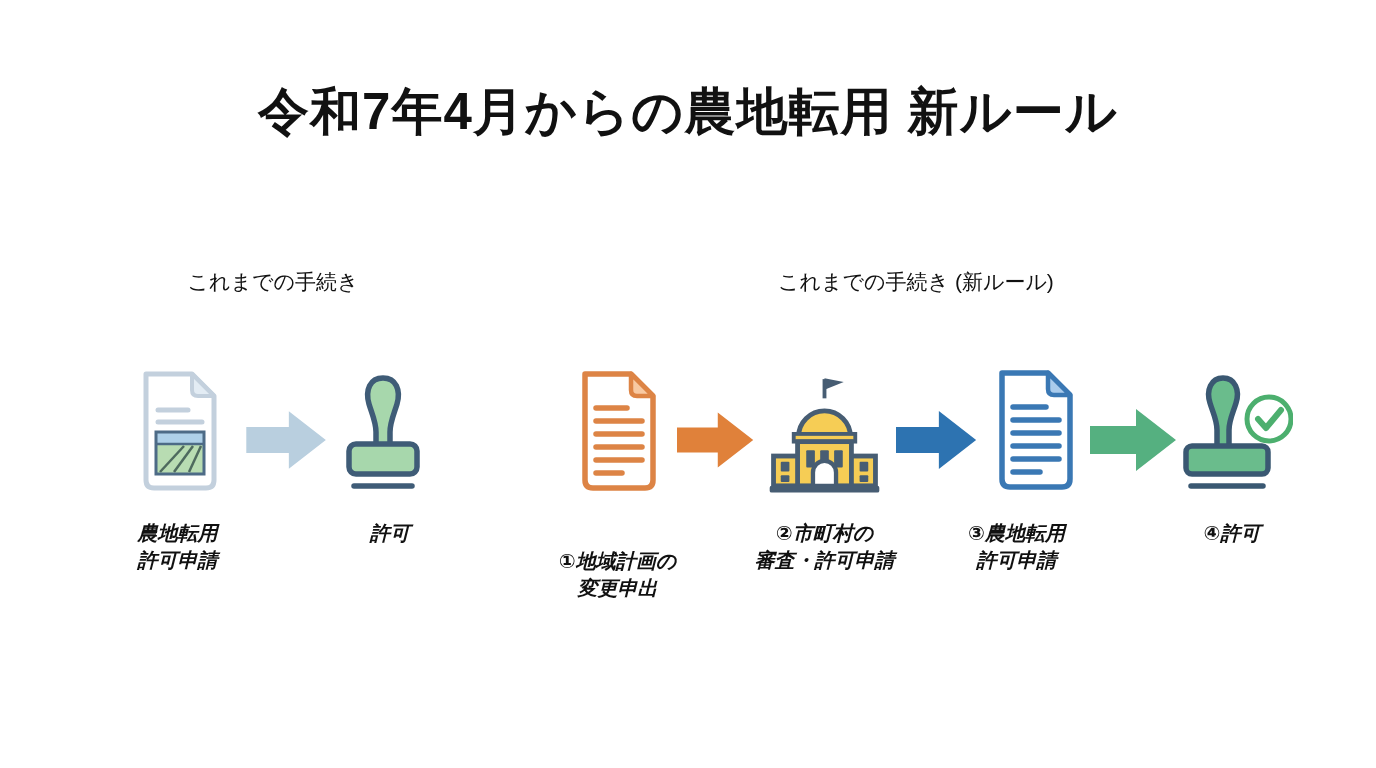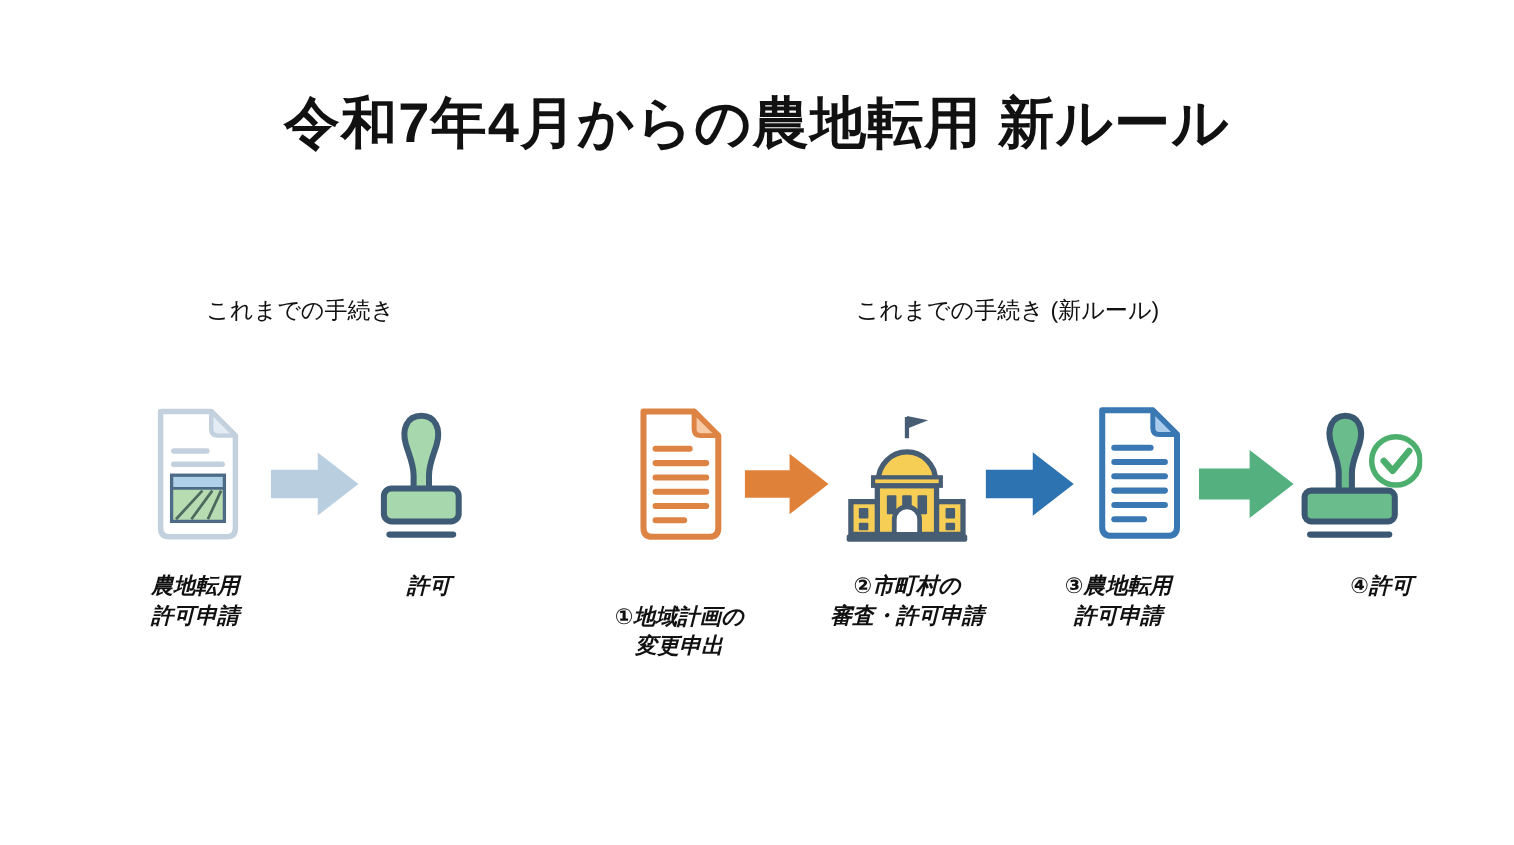--- a/index.html
+++ b/index.html
@@ -58,21 +58,21 @@
     line-height: 1.35;
     white-space: pre-line;
     color: #111111;
     font-style: italic;
   }
   .lbl-old-1 { left: 105px;  width: 145px; }
   .lbl-old-2 { left: 330px;  width: 120px; }
   .lbl-new-1 { left: 525px;  width: 185px; margin-top: 28px; }
   .lbl-new-2 { left: 722px;  width: 205px; }
   .lbl-new-3 { left: 924px;  width: 185px; }
-  .lbl-new-4 { left: 1196px; width: 120px; }
+  .lbl-new-4 { left: 1172px; width: 120px; }
 </style>
 </head>
 <body>
 
 <div class="canvas">
 
   <h1 class="page-title">令和7年4月からの農地転用 新ルール</h1>
 
   <h2 class="flow-header old">これまでの手続き</h2>
   <h2 class="flow-header new">これまでの手続き (新ルール)</h2>

